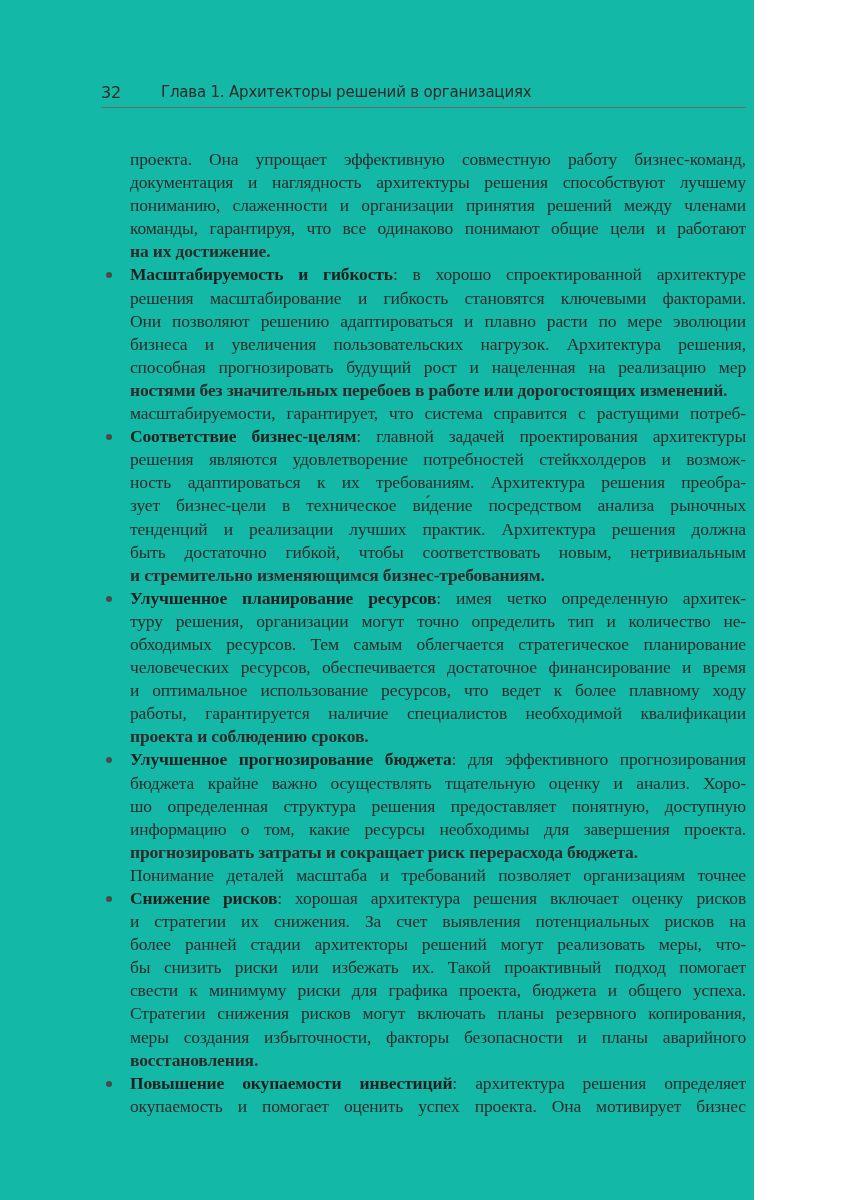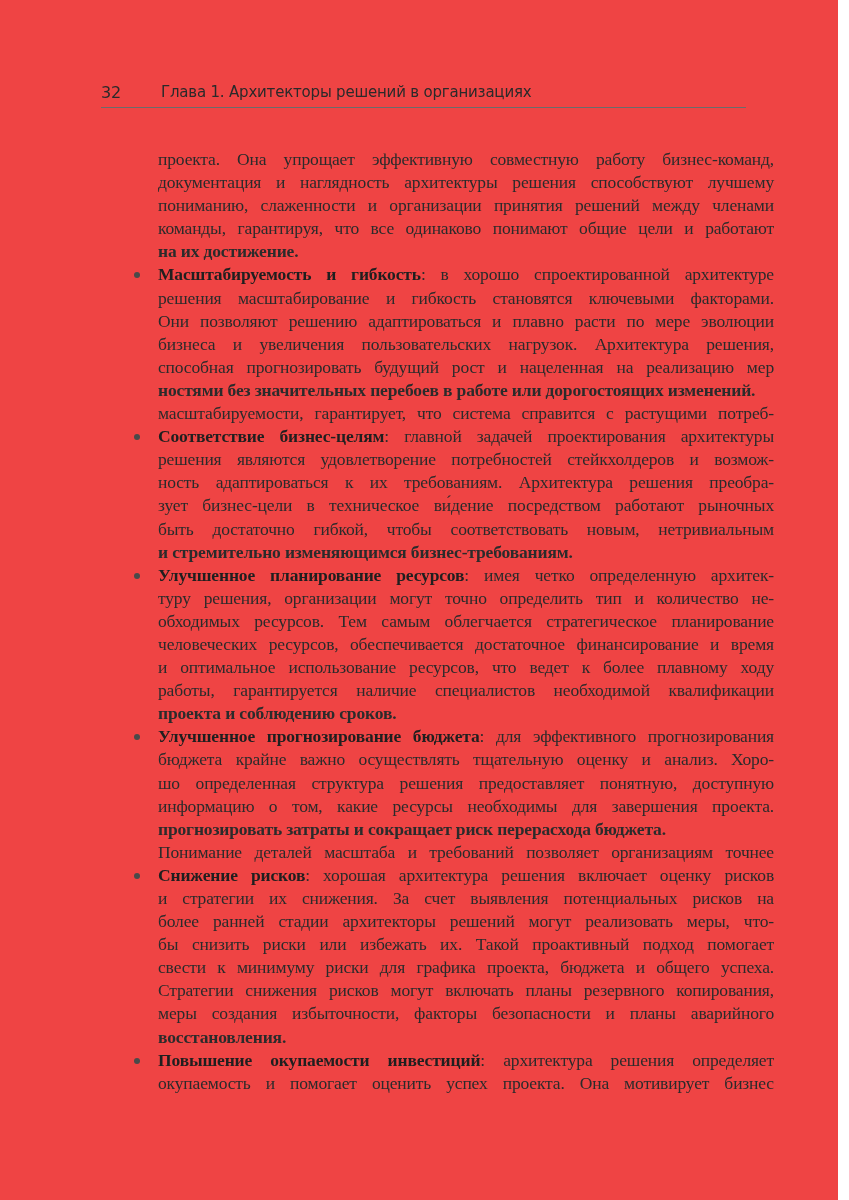--- a/index.html
+++ b/index.html
@@ -1,29 +1,29 @@
 <!DOCTYPE html>
 <html><head>
 <meta charset="utf-8">
 <style>
   html, body { margin: 0; padding: 0; background: #ffffff; }
   body { width: 849px; height: 1200px; position: relative; overflow: hidden; }
-  .page { position: absolute; left: 0; top: 0; width: 838px; height: 1200px; background: #ef4444; }
+  .page { position: absolute; left: 0; top: 0; width: 754px; height: 1200px; background: #14b8a6; }
   .running-head {
     position: absolute; left: 101px; top: 80px; width: 645px; height: 28px;
     font-family: "DejaVu Sans", sans-serif; font-size: 15px; color: #2a2a2a;
     letter-spacing: -0.2px;
   }
   .running-head .num { position: absolute; left: 0; top: 3px; font-size: 16px; }
   .running-head .title { position: absolute; left: 60px; top: 3px; }
   .rule { position: absolute; left: 101px; top: 107px; width: 645px; height: 1px; background: #6b6b6b; }
   .body {
     position: absolute; left: 130px; top: 148px; width: 616px;
     font-family: "Liberation Serif", serif; font-size: 17.5px; line-height: 23.1px;
-    color: #2b2b2b; text-align: justify; letter-spacing: -0.15px; margin-left: 28px;
+    color: #2b2b2b; text-align: justify; letter-spacing: -0.15px;
   }
   .line { display: block; white-space: nowrap; text-align-last: justify; text-align: justify; }
   .line.last { text-align-last: left; font-weight: bold; }
   .para { position: relative; }
   .bullet-dot {
     position: absolute; left: -24px; top: 9px; width: 6px; height: 6px;
     border-radius: 50%; background: #4a4a4a;
   }
   b { font-weight: bold; color: #1f1f1f; }
 </style>
@@ -55,21 +55,22 @@
       <span class="line">способная прогнозировать будущий рост и нацеленная на реализацию мер</span>
       <span class="line last">ностями без значительных перебоев в работе или дорогостоящих изменений.</span>
       <span class="line">масштабируемости, гарантирует, что система справится с растущими потреб-</span>
     </div>
 
     <div class="para">
       <span class="bullet-dot"></span>
       <span class="line"><b>Соответствие бизнес-целям</b><span>: главной задачей проектирования архитектуры</span></span>
       <span class="line">решения являются удовлетворение потребностей стейкхолдеров и возмож-</span>
       <span class="line">ность адаптироваться к их требованиям. Архитектура решения преобра-</span>
-      <span class="line">зует бизнес-цели в техническое ви́дение посредством работают рыночных</span>
+      <span class="line">зует бизнес-цели в техническое ви́дение посредством анализа рыночных</span>
+      <span class="line">тенденций и реализации лучших практик. Архитектура решения должна</span>
       <span class="line">быть достаточно гибкой, чтобы соответствовать новым, нетривиальным</span>
       <span class="line last">и стремительно изменяющимся бизнес-требованиям.</span>
     </div>
 
     <div class="para">
       <span class="bullet-dot"></span>
       <span class="line"><b>Улучшенное планирование ресурсов</b><span>: имея четко определенную архитек-</span></span>
       <span class="line">туру решения, организации могут точно определить тип и количество не-</span>
       <span class="line">обходимых ресурсов. Тем самым облегчается стратегическое планирование</span>
       <span class="line">человеческих ресурсов, обеспечивается достаточное финансирование и время</span>

